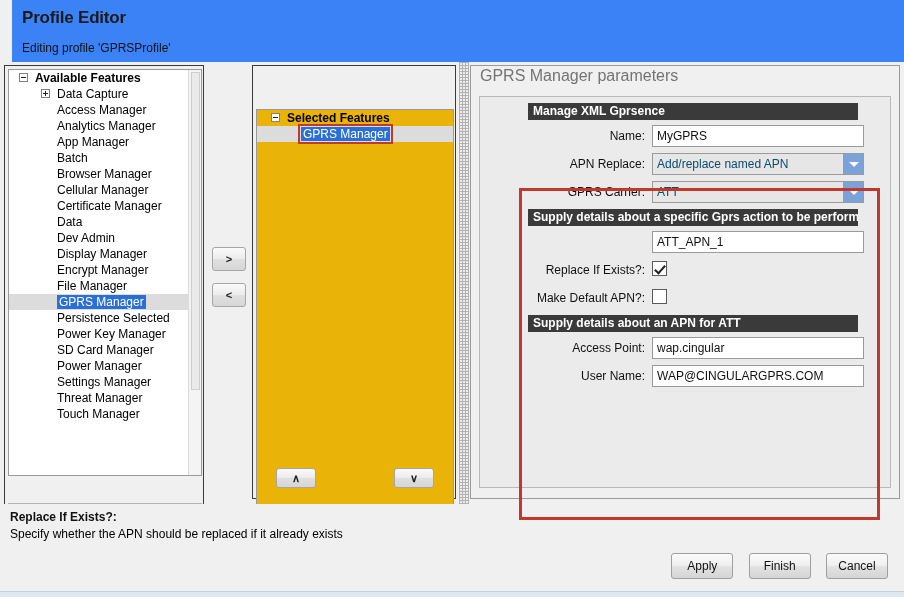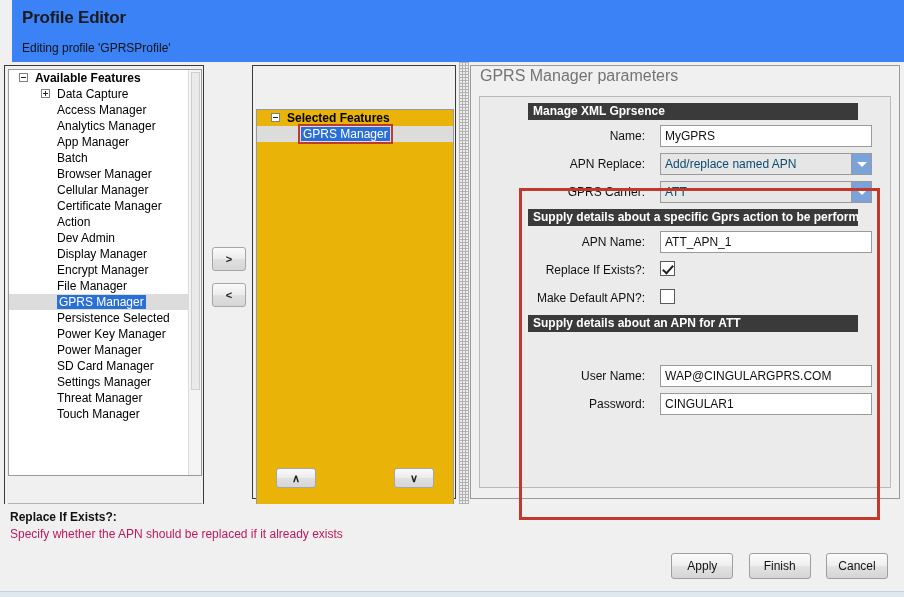--- a/index.html
+++ b/index.html
@@ -329,21 +329,20 @@
     line-height: 22px;
     color: #111;
     white-space: nowrap;
   }
   .fctrl {
     position: absolute;
     left: 172px;
     width: 212px;
     height: 22px;
     box-sizing: border-box;
-    margin-left: 8px;
   }
   .ftext {
     background: #ffffff;
     border: 1px solid #9a9a9a;
     font-family: "Liberation Sans", sans-serif;
     font-size: 12px;
     line-height: 20px;
     padding: 0 4px;
     color: #111;
     white-space: nowrap;
@@ -420,21 +419,21 @@
     position: absolute;
     left: 10px; top: 6px;
     font-size: 12px;
     font-weight: bold;
     color: #111;
   }
   .help-text {
     position: absolute;
     left: 10px; top: 23px;
     font-size: 12px;
-    color: #be185d;
+    color: #000000;
   }
   .btn-row {
     position: absolute;
     right: 16px; top: 49px;
     height: 26px;
   }
   .dlg-btn {
     display: inline-block;
     width: 62px;
     height: 26px;
@@ -475,30 +474,30 @@
       <div class="tree-rows" id="avail-rows">
           <div class="tree-row root"><span class="toggle-box toggle-root"></span><span>Available Features</span></div>
           <div class="tree-row child"><span class="toggle-box plus toggle-child"></span><span>Data Capture</span></div>
           <div class="tree-row child"><span>Access Manager</span></div>
           <div class="tree-row child"><span>Analytics Manager</span></div>
           <div class="tree-row child"><span>App Manager</span></div>
           <div class="tree-row child"><span>Batch</span></div>
           <div class="tree-row child"><span>Browser Manager</span></div>
           <div class="tree-row child"><span>Cellular Manager</span></div>
           <div class="tree-row child"><span>Certificate Manager</span></div>
-          <div class="tree-row child"><span>Action</span></div>
+          <div class="tree-row child"><span>Data</span></div>
           <div class="tree-row child"><span>Dev Admin</span></div>
           <div class="tree-row child"><span>Display Manager</span></div>
           <div class="tree-row child"><span>Encrypt Manager</span></div>
           <div class="tree-row child"><span>File Manager</span></div>
           <div class="tree-row child selected-row"><span class="sel-text">GPRS Manager</span></div>
           <div class="tree-row child"><span>Persistence Selected</span></div>
           <div class="tree-row child"><span>Power Key Manager</span></div>
+          <div class="tree-row child"><span>SD Card Manager</span></div>
           <div class="tree-row child"><span>Power Manager</span></div>
-          <div class="tree-row child"><span>SD Card Manager</span></div>
           <div class="tree-row child"><span>Settings Manager</span></div>
           <div class="tree-row child"><span>Threat Manager</span></div>
           <div class="tree-row child"><span>Touch Manager</span></div>
         </div>
       <div class="tree-scroll-track">
         <div class="tree-scroll-thumb"></div>
       </div>
     </div>
     <div class="avail-bottom"></div>
   </div>
@@ -539,39 +538,38 @@
         <div class="frow" style="top: 56px;">
           <div class="flabel">APN Replace:</div>
           <div class="fctrl fselect"><span>Add/replace named APN</span><span class="arrow-box"></span></div>
         </div>
         <div class="frow" style="top: 84px;">
           <div class="flabel">GPRS Carrier:</div>
           <div class="fctrl fselect"><span>ATT</span><span class="arrow-box"></span></div>
         </div>
         <div class="sec-header" style="top: 112px;">Supply details about a specific Gprs action to be performed</div>
         <div class="frow" style="top: 134px;">
-          <div class="flabel">APN Name:</div>
           <div class="fctrl ftext">ATT_APN_1</div>
         </div>
         <div class="frow" style="top: 162px;">
           <div class="flabel">Replace If Exists?:</div>
           <div class="fctrl fcheck checked"></div>
         </div>
         <div class="frow" style="top: 190px;">
           <div class="flabel">Make Default APN?:</div>
           <div class="fctrl fcheck"></div>
         </div>
         <div class="sec-header" style="top: 218px;">Supply details about an APN for ATT</div>
+        <div class="frow" style="top: 240px;">
+          <div class="flabel">Access Point:</div>
+          <div class="fctrl ftext">wap.cingular</div>
+        </div>
         <div class="frow" style="top: 268px;">
           <div class="flabel">User Name:</div>
           <div class="fctrl ftext">WAP@CINGULARGPRS.COM</div>
-        </div>
-        <div class="frow" style="top: 296px;">
-          <div class="flabel">Password:</div>
-          <div class="fctrl ftext">CINGULAR1</div>
         </div>
       </div>
   </div>
 
   <div class="red-box"></div>
 </div>
 
 <div class="footer">
   <div class="help-title">Replace If Exists?:</div>
   <div class="help-text">Specify whether the APN should be replaced if it already exists</div>

